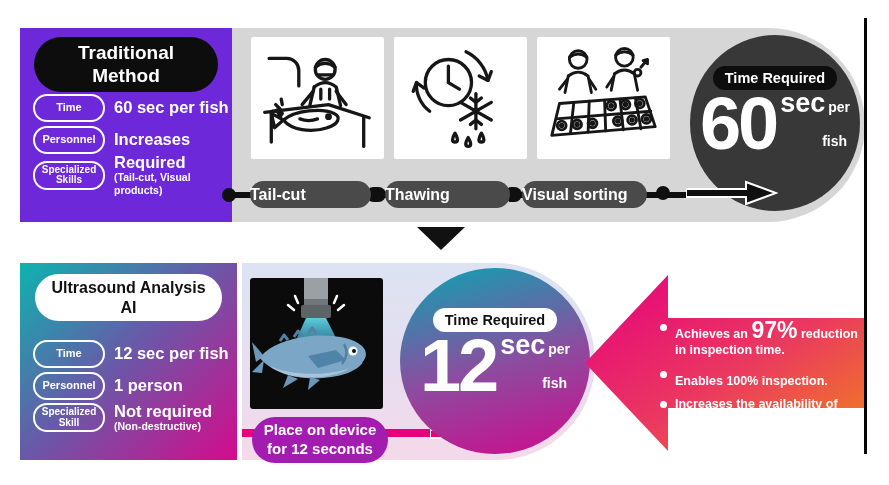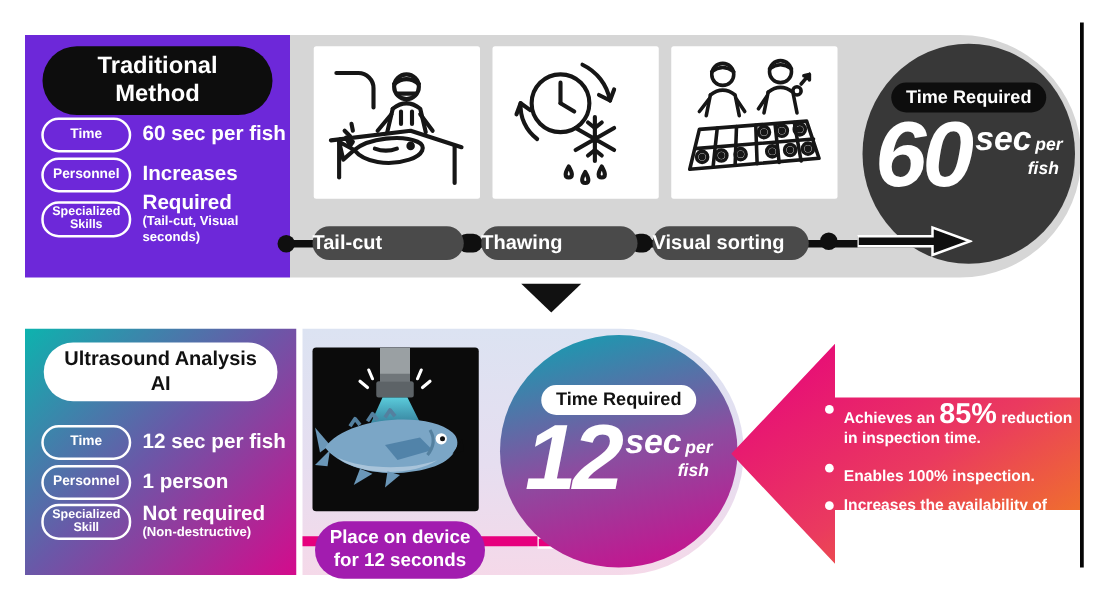--- a/index.html
+++ b/index.html
@@ -29,23 +29,23 @@
   .flow-line{left:225px;top:192px;width:525px;height:6px;background:#0f0f0f;}
   .joint{background:#0f0f0f;border-radius:8px;}
   .step-pill{top:181px;height:27px;background:#4a4a4a;border-radius:15px;display:flex;align-items:center;justify-content:flex-start;}
   .step-pill span{color:#fff;font-size:16px;font-weight:bold;}
 
   .dark-circle{left:690px;top:35px;width:170px;height:176px;background:#383838;border-radius:50%;
     display:flex;flex-direction:column;align-items:center;padding-top:31px;box-sizing:border-box;}
   .badge-pill{background:#0d0d0d;color:#fff;font-size:14.5px;font-weight:bold;border-radius:17px;
     padding:4px 12px;white-space:nowrap;}
   .badge-pill.light{background:#fff;color:#111;}
-  .badge-body{display:flex;align-items:center;margin-top:0px;font-style:italic;}
+  .badge-body{display:flex;align-items:flex-start;margin-top:0px;}
   .badge-num{color:#fff;font-size:74px;font-weight:bold;line-height:0.92;letter-spacing:-3px;}
-  .badge-units{display:flex;flex-direction:column;margin-left:4px;margin-bottom:9px;color:#fff;}
+  .badge-units{display:flex;flex-direction:column;margin-left:4px;margin-bottom:9px;color:#fff;gap:15px;}
   .badge-units .u-row{display:flex;align-items:baseline;}
   .badge-unit{font-size:27px;font-weight:bold;line-height:1;}
   .badge-per{font-size:14px;font-weight:bold;margin-left:3px;}
   .badge-fish{font-size:14px;font-weight:bold;text-align:right;padding-right:3px;margin-top:1px;}
 
   .down-triangle{left:417px;top:227px;width:0;height:0;
     border-left:24px solid transparent;border-right:24px solid transparent;border-top:23px solid #111;}
 
   
   .pale-band{left:242px;top:263px;width:353px;height:197px;border-radius:0 99px 99px 0;
@@ -102,21 +102,21 @@
       <div class="row-val">
           <div class="val">Increases</div>
         </div>
     </div>
     <div class="info-row" style="top:126px;">
       <div class="spec-pill two-line">
           <span>Specialized Skills</span>
         </div>
       <div class="row-val">
         <div class="val">Required</div>
-        <div class="note">(Tail-cut, Visual seconds)</div>
+        <div class="note">(Tail-cut, Visual products)</div>
       </div>
     </div>
   </div>
 
   <div class="abs icon-box" style="left:251px;">
     <svg viewBox="0 0 100 100">
       <g class="lineart">
         <path d="M6 14 h16 a11 11 0 0 1 11 11 v14"></path>
         <path d="M2 63 L60 56 L97 68"></path>
         <path d="M8 63 V90"></path>
@@ -322,21 +322,21 @@
         <stop offset="0" stop-color="#e6007e"></stop>
         <stop offset="0.55" stop-color="#ea3a5f"></stop>
         <stop offset="1" stop-color="#f1821c"></stop>
       </linearGradient>
     </defs>
     <polygon points="85,5 2,93 85,181 85,138 282,138 282,48 85,48" fill="url(#benG)"></polygon>
   </svg>
   <div class="abs benefit-list">
     <div class="benefit">
       <span class="dot"></span>
-      <div class="txt"><span>Achieves an </span><span class="big">85%</span><span> reduction in inspection time.</span></div>
+      <div class="txt"><span>Achieves an </span><span class="big">97%</span><span> reduction in inspection time.</span></div>
     </div>
     <div class="benefit">
       <span class="dot"></span>
       <div class="txt"><span>Enables 100% inspection.</span><span class="big"></span><span></span></div>
     </div>
     <div class="benefit">
       <span class="dot"></span>
       <div class="txt"><span>Increases the availability of high-value products.</span><span class="big"></span><span></span></div>
     </div>
   </div>

